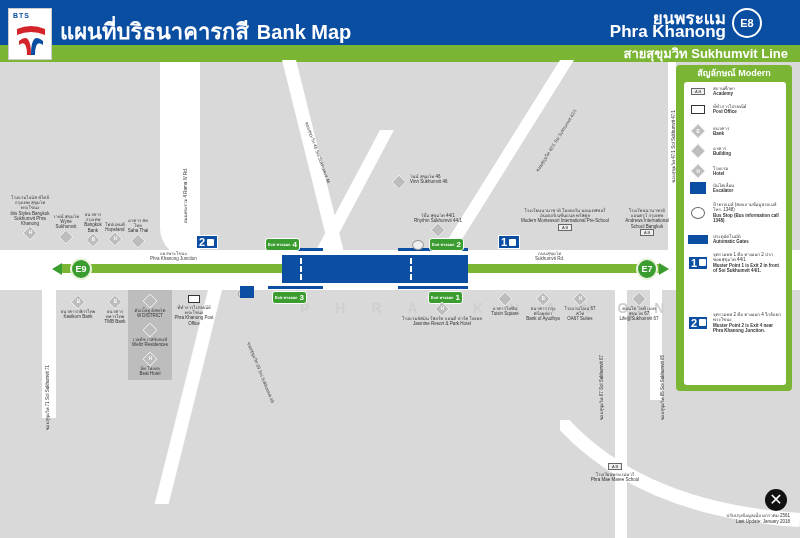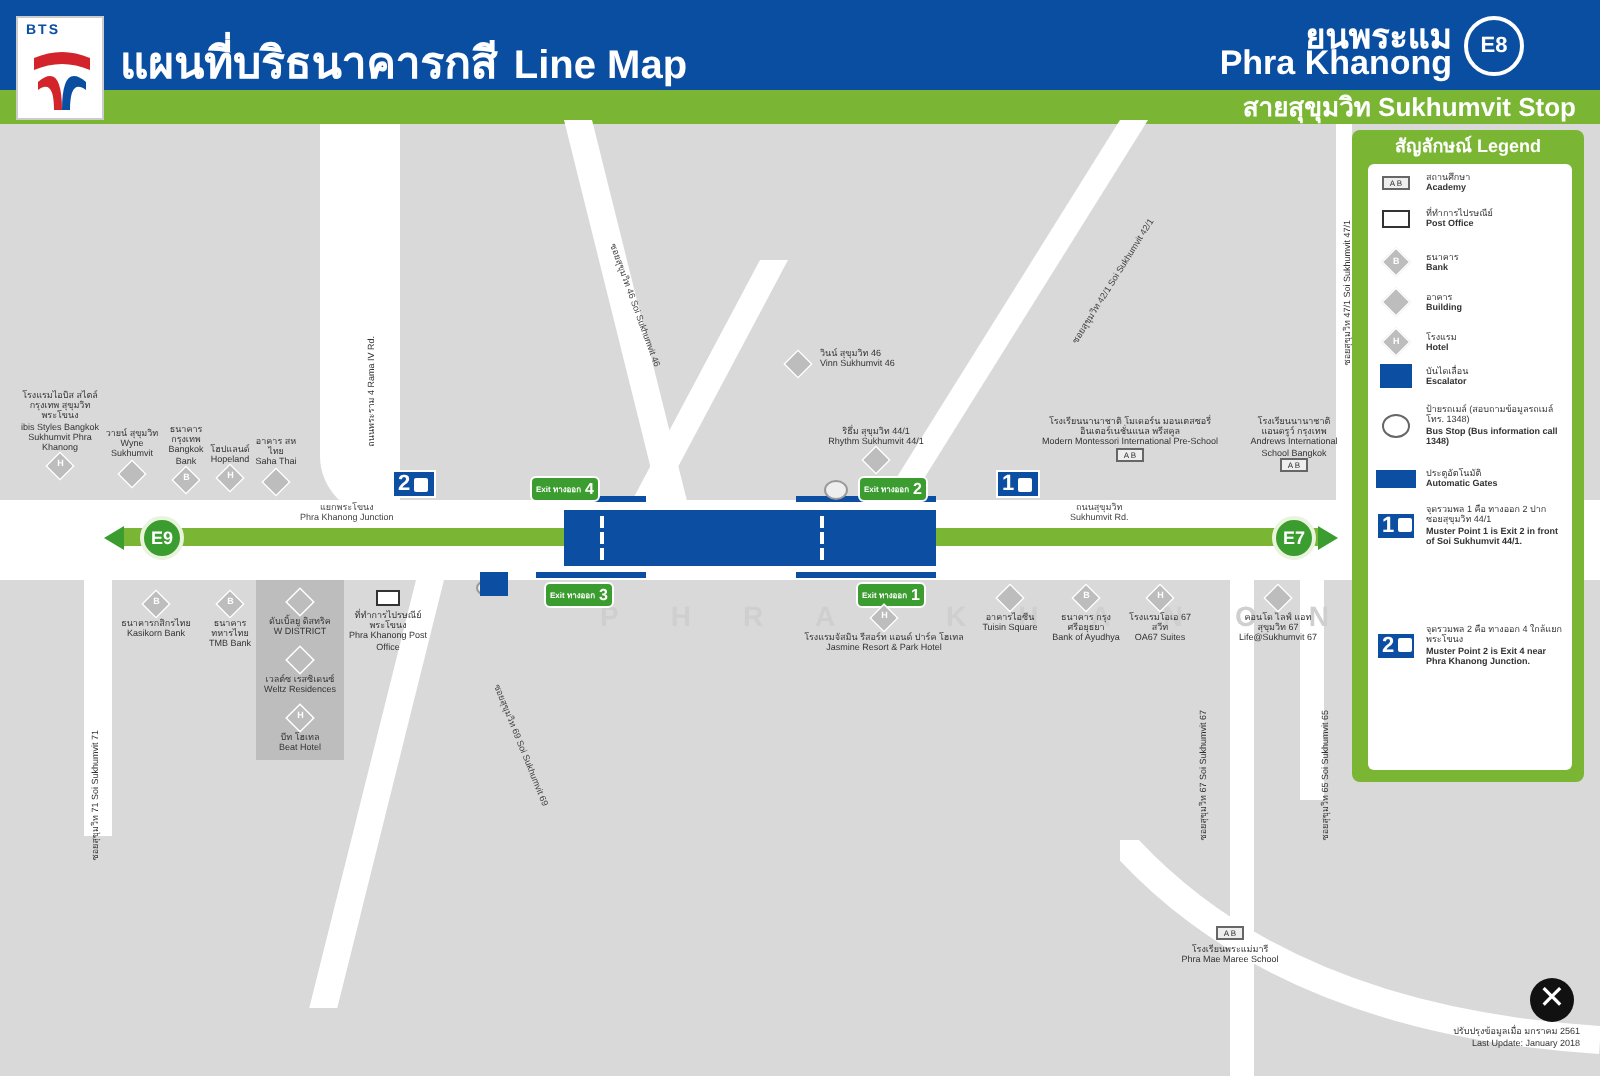--- a/index.html
+++ b/index.html
@@ -50,26 +50,26 @@
 <div id="header-bot" class="abs"></div>
 <div id="logo" class="abs">
   <span class="bts">BTS</span>
   <svg width="44" height="52" style="position:absolute;left:0;top:0">
     <path d="M8 20 Q22 14 36 20 L36 26 Q22 20 8 26Z" fill="#d3242b"></path>
     <path d="M10 32 Q22 22 22 46 L18 46 Q18 30 10 36Z" fill="#d3242b"></path>
     <path d="M34 32 Q22 22 22 46 L26 46 Q26 30 34 36Z" fill="#0a4ea2"></path>
   </svg>
 </div>
 <div id="title" class="abs">
-  <span>แผนที่บริธนาคารกสี</span><span class="en">Line Map</span>
+  <span>แผนที่บริธนาคารกสี</span><span class="en">Bank Map</span>
 </div>
 <div id="station-th" class="abs">ยนพระแม</div>
 <div id="station-en" class="abs">Phra Khanong</div>
 <div id="station-code" class="abs">E8</div>
-<div id="line-name" class="abs">สายสุขุมวิท  Sukhumvit Stop</div>
+<div id="line-name" class="abs">สายสุขุมวิท  Sukhumvit Line</div>
 
 <div class="abs road" style="left:160px;top:62px;width:40px;height:196px;border-radius:0 0 0 30px"></div>
 <div class="abs road" style="left:0;top:250px;width:676px;height:40px"></div>
 <div class="abs road" style="left:0;top:250px;width:800px;height:40px"></div>
 <div class="abs road" style="left:282px;top:60px;width:14px;height:200px;transform:skewX(14deg);transform-origin:top"></div>
 <div class="abs road" style="left:380px;top:130px;width:14px;height:130px;transform:skewX(-28deg);transform-origin:top"></div>
 <div class="abs road" style="left:560px;top:60px;width:14px;height:200px;transform:skewX(-32deg);transform-origin:top"></div>
 <div class="abs road" style="left:668px;top:62px;width:8px;height:196px"></div>
 <div class="abs road" style="left:42px;top:290px;width:14px;height:128px"></div>
 <div class="abs road" style="left:208px;top:290px;width:14px;height:214px;transform:skewX(-14deg);transform-origin:top"></div>
@@ -256,21 +256,21 @@
     <div>คอนโด ไลฟ์ แอท สุขุมวิท 67</div>
     <div>Life@Sukhumvit 67</div>
   </div>
 <div class="abs poi" style="left:582px;top:463px;width:66px">
     <div class="book">A B</div>
     <div>โรงเรียนพระแม่มารี</div>
     <div>Phra Mae Maree School</div>
   </div>
 
 <div id="legend" class="abs"></div>
-<div id="legend-title" class="abs">สัญลักษณ์  Legend</div>
+<div id="legend-title" class="abs">สัญลักษณ์  Modern</div>
 <div id="legend-body" class="abs">
   <div class="lg-item" style="top:4px">
       <div class="lg-ico">
         <div class="book" style="margin:0">A B</div>
       </div>
       <div class="lg-txt"><div>สถานศึกษา</div><b>Academy</b></div>
     </div>
   <div class="lg-item" style="top:22px">
       <div class="lg-ico">
         <div style="width:14px;height:9px;border:1px solid #333"></div>

